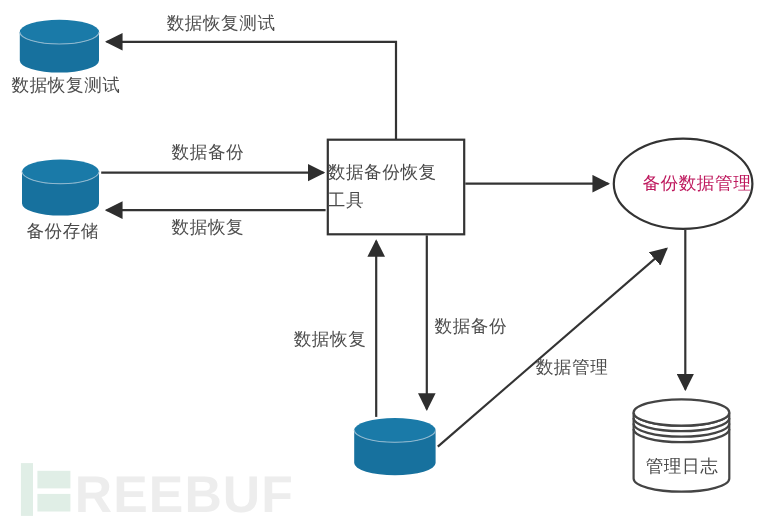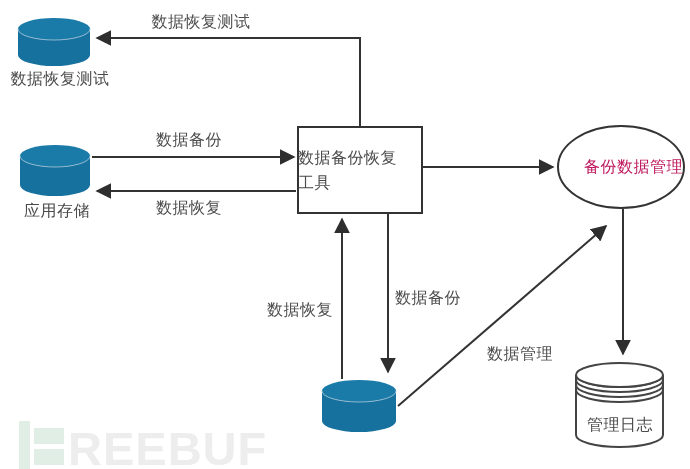--- a/index.html
+++ b/index.html
@@ -148,21 +148,21 @@
       <path d="M576,375 V435 A43.5,12 0 0 0 663,435 V375 A43.5,12 0 0 1 576,375 Z"></path>
       <ellipse cx="619.5" cy="375" rx="43.5" ry="12"></ellipse>
       <path d="M576,380 A43.5,12 0 0 0 663,380" fill="none"></path>
       <path d="M576,385 A43.5,12 0 0 0 663,385" fill="none"></path>
       <path d="M576,390 A43.5,12 0 0 0 663,390" fill="none"></path>
     </g>
   </svg>
 
   <div class="lbl node-lbl" style="left:8px; top:70px; width:104px;">数据恢复测试</div>
 
-  <div class="lbl node-lbl" style="left:5px; top:202px; width:104px;">应用存储</div>
+  <div class="lbl node-lbl" style="left:5px; top:202px; width:104px;">备份存储</div>
 
   <div class="box-lbl">
     <span>数据备份恢复</span>
     <span>工具</span>
   </div>
 
   <div class="ellipse-lbl">
     <span>备份数据管理</span>
   </div>
 
@@ -172,21 +172,21 @@
   <div class="lbl" style="left:146px; top:13px; width:110px;">数据恢复测试</div>
 
   <div class="lbl" style="left:139px; top:131px; width:100px;">数据备份</div>
 
   <div class="lbl" style="left:139px; top:199px; width:100px;">数据恢复</div>
 
   <div class="lbl" style="left:250px; top:301px; width:100px;">数据恢复</div>
 
   <div class="lbl" style="left:378px; top:289px; width:100px;">数据备份</div>
 
-  <div class="lbl" style="left:470px; top:326px; width:100px;margin-top:19px;">数据管理</div>
+  <div class="lbl" style="left:470px; top:326px; width:100px;">数据管理</div>
 
   <div class="watermark">
     <div class="wm-vbar"></div>
     <div class="wm-hbars">
       <div class="wm-hbar"></div>
       <div class="wm-hbar"></div>
     </div>
     <div class="wm-text">REEBUF</div>
   </div>
 

